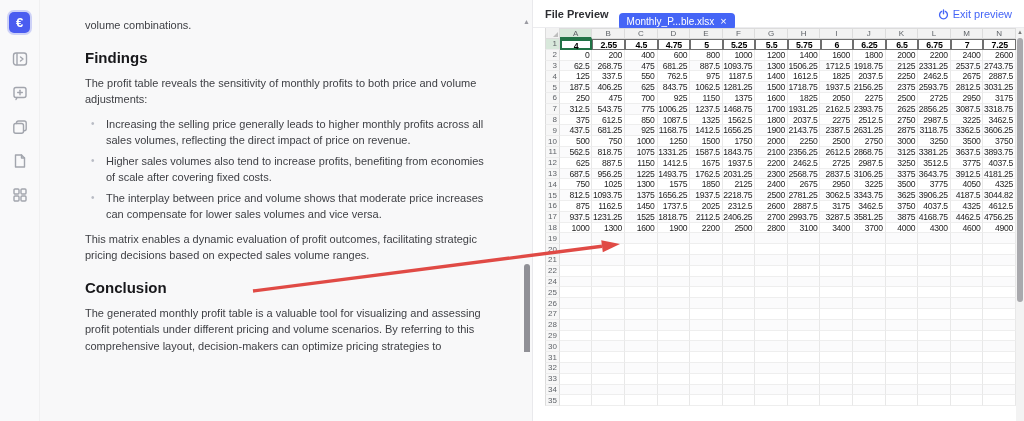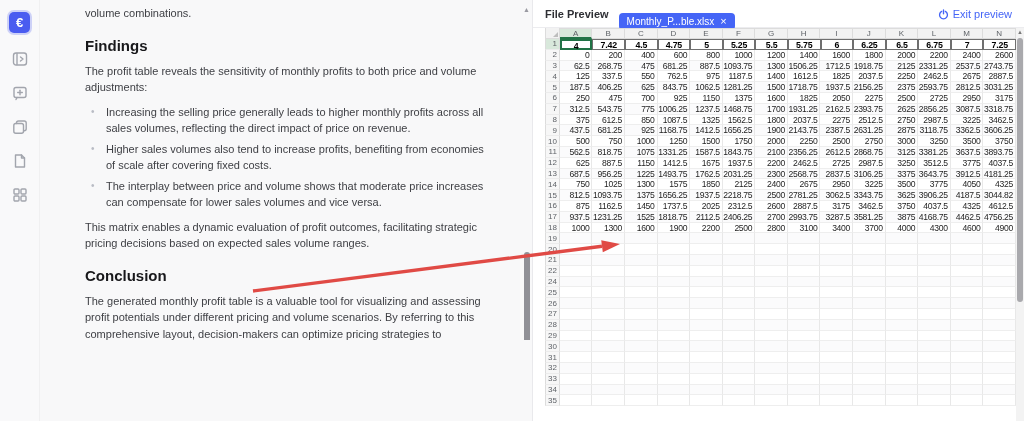--- a/index.html
+++ b/index.html
@@ -6,21 +6,21 @@
   html,body { width:1024px; height:421px; overflow:hidden; font-family:"Liberation Sans",sans-serif; background:#fff; }
   .app { position:relative; width:1024px; height:421px; background:#f8f8f9; }
 
   
   .rail { position:absolute; left:0; top:0; width:40px; height:421px; background:#f9f9fa; border-right:1px solid #f0f0f1; display:flex; flex-direction:column; align-items:center; padding-top:12px; gap:17px; }
   .logo { width:21px; height:21px; border-radius:5px; background:#4a5cf0; color:#fff; font-size:13px; font-weight:bold; display:flex; align-items:center; justify-content:center; box-shadow:0 0 0 2px rgba(74,92,240,.25); cursor:pointer; }
   .rail-icon { width:17px; height:17px; color:#a2a5ad; display:flex; align-items:center; justify-content:center; cursor:pointer; }
   .rail-icon svg { width:16px; height:16px; stroke:#a2a5ad; fill:none; stroke-width:1.4; stroke-linecap:round; stroke-linejoin:round; }
 
   
-  .doc-panel { position:absolute; left:40px; top:4px; width:492px; height:336px; background:#f8f8f9; overflow:hidden; }
+  .doc-panel { position:absolute; left:40px; top:16px; width:492px; height:336px; background:#f8f8f9; overflow:hidden; }
   .doc-inner { padding:0 42px 0 45px; }
   .doc-text { font-size:11px; color:#3f4045; line-height:1.45; }
   .intro-tail { padding-top:2px; }
   h2.doc-h { font-size:15px; font-weight:bold; color:#18181b; margin-top:15px; margin-bottom:9px; }
   .doc-p { font-size:11px; color:#3f4045; line-height:1.5; margin-bottom:8px; }
   ul.doc-bullets { list-style:none; margin:2px 0 8px 4px; }
   ul.doc-bullets li { position:relative; padding-left:17px; font-size:11px; color:#3f4045; line-height:1.5; margin-bottom:4px; }
   ul.doc-bullets li::before { content:"•"; position:absolute; left:2px; top:0; color:#b9bcc4; font-size:10px; }
 
   .annotation-box { display:inline-block; border:3px solid #e04a45; border-radius:3px; padding:4px 10px 4px 6px; margin-top:6px; background:transparent; }
@@ -198,21 +198,21 @@
           <div class="letter-cell">J</div>
           <div class="letter-cell">K</div>
           <div class="letter-cell">L</div>
           <div class="letter-cell">M</div>
           <div class="letter-cell">N</div>
         </div>
       <div id="sheet-body">
           <div class="sheet-row">
             <div class="gutter-cell sel">1</div>
             <div class="price-cell selected">4</div>
-            <div class="price-cell">7.42</div>
+            <div class="price-cell">2.55</div>
             <div class="price-cell">4.5</div>
             <div class="price-cell">4.75</div>
             <div class="price-cell">5</div>
             <div class="price-cell">5.25</div>
             <div class="price-cell">5.5</div>
             <div class="price-cell">5.75</div>
             <div class="price-cell">6</div>
             <div class="price-cell">6.25</div>
             <div class="price-cell">6.5</div>
             <div class="price-cell">6.75</div>

